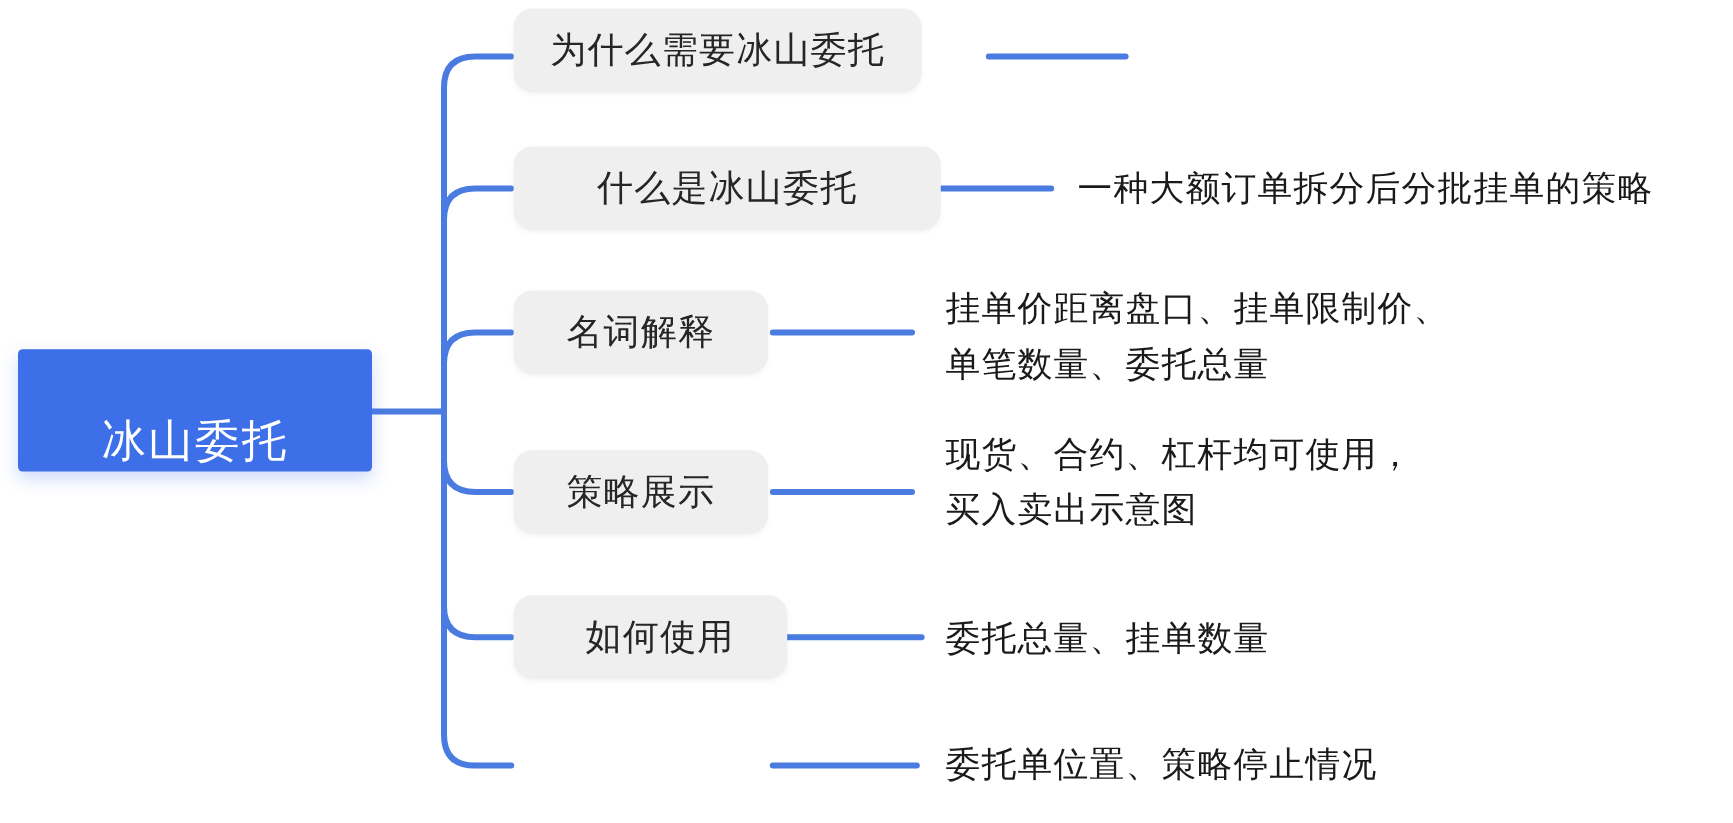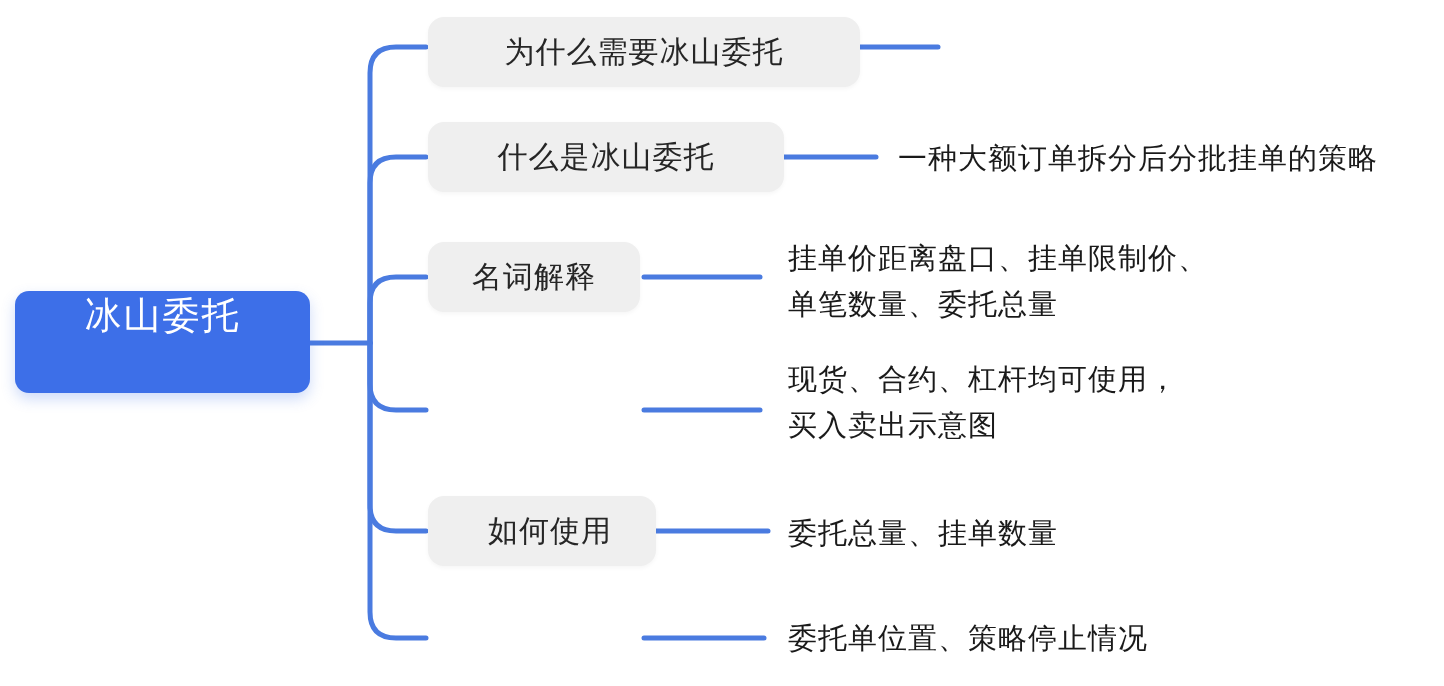--- a/index.html
+++ b/index.html
@@ -23,23 +23,23 @@
     fill: none;
     stroke: var(--connector, #4A7BE0);
     stroke-width: 5;
     stroke-linecap: round;
   }
   .root-node {
     position: absolute;
     left: 15px; top: 291px;
     width: 295px; height: 102px;
     background: var(--root-fill, #3D6FE8);
-    border-radius: 14px;
+    border-radius: 4px;
     display: flex;
-    align-items: flex-start;
+    align-items: flex-end;
     justify-content: center;
     box-shadow: 0 6px 14px rgba(61,111,232,0.25);
     font-family: Liberation Serif, serif;
   }
   .root-node span {
     color: var(--root-text, #FFFFFF);
     font-size: 37px;
     font-weight: 500;
     letter-spacing: 2px;
   }
@@ -52,21 +52,21 @@
     align-items: center;
     justify-content: center;
     box-shadow: 0 2px 4px rgba(0,0,0,0.04);
   }
   .branch-node span {
     color: var(--branch-text, #262626);
     font-size: 30px;
     font-weight: 500;
     letter-spacing: 1px;
   }
-  .branch-1 { left: 428px; top: 17px;  width: 432px; }
+  .branch-1 { left: 428px; top: 7px;  width: 340px; }
   .branch-2 { left: 428px; top: 122px; width: 356px; }
   .branch-3 { left: 428px; top: 242px; width: 212px; }
   .branch-4 { left: 428px; top: 375px; width: 212px; }
   .branch-5 { left: 428px; top: 496px; width: 212px; padding-left: 16px; }
   .branch-6 { left: 428px; top: 603px; width: 212px; }
   .leaf-text {
     position: absolute;
     color: var(--leaf-text, #1A1A1A);
     font-size: 29px;
     line-height: 46px;
@@ -111,20 +111,23 @@
 
   <div class="branch-node branch-1">
     <span>为什么需要冰山委托</span>
   </div>
   <div class="branch-node branch-2">
     <span>什么是冰山委托</span>
   </div>
   <div class="branch-node branch-3">
     <span>名词解释</span>
   </div>
+  <div class="branch-node branch-4">
+    <span>策略展示</span>
+  </div>
   <div class="branch-node branch-5">
     <span>如何使用</span>
   </div>
 
   <div class="leaf-text leaf-2">
     <div>一种大额订单拆分后分批挂单的策略</div>
   </div>
   <div class="leaf-text leaf-3">
     <div>挂单价距离盘口、挂单限制价、</div>
     <div>单笔数量、委托总量</div>

